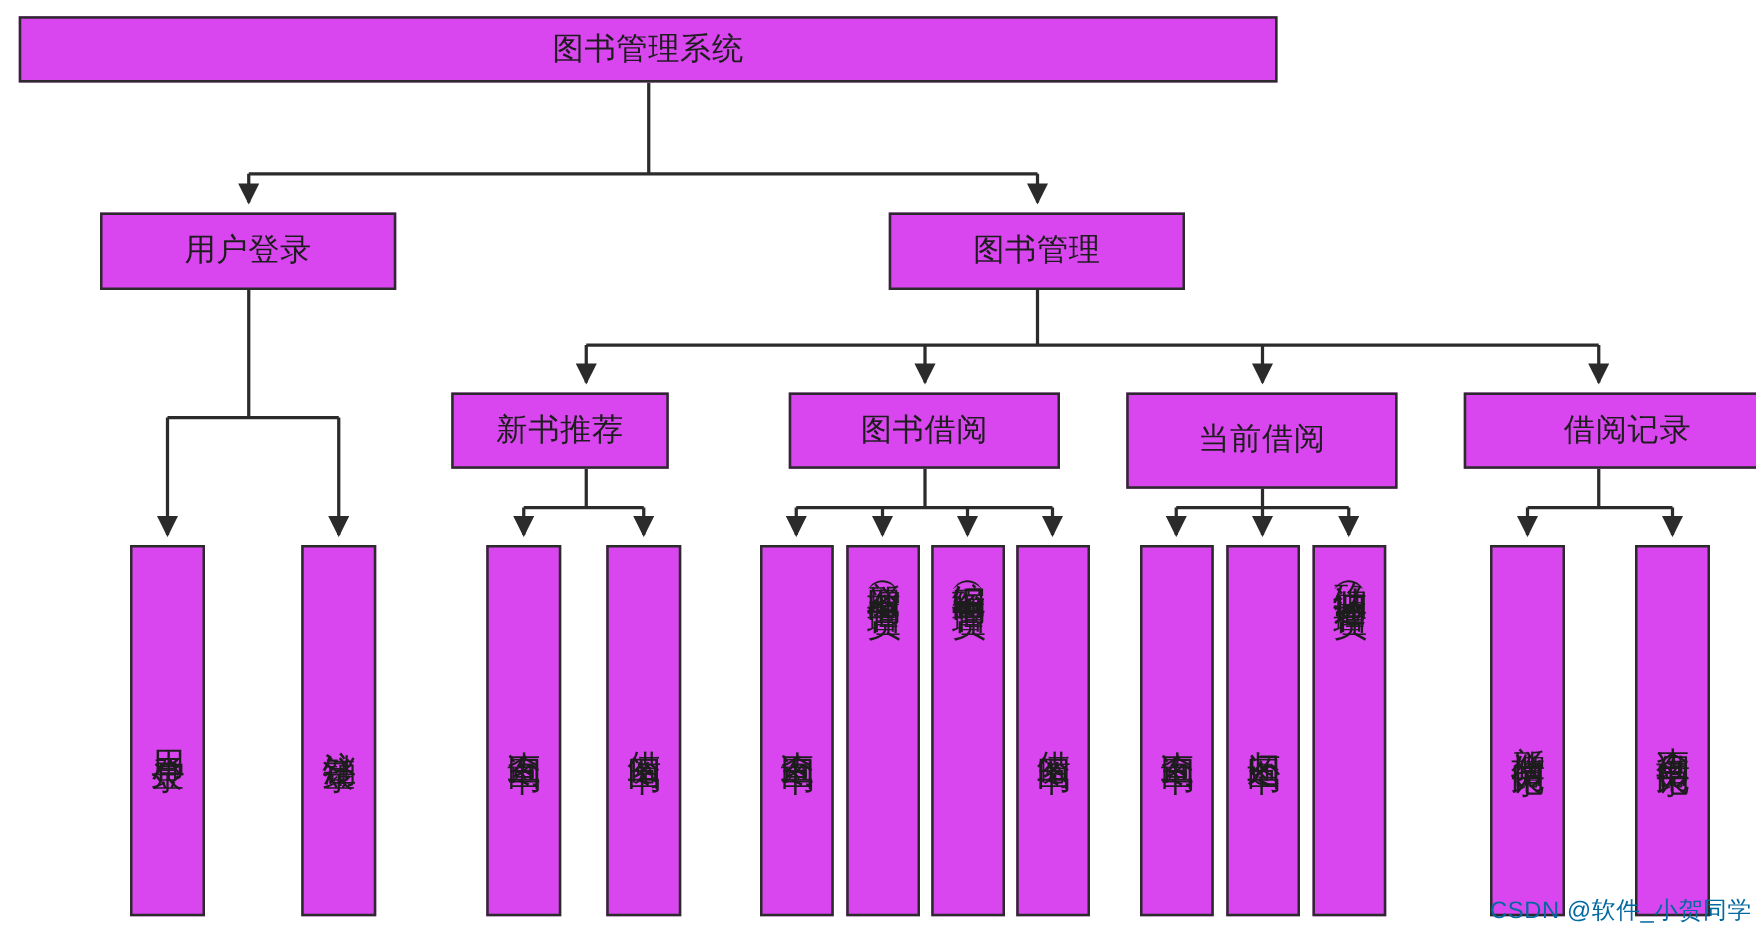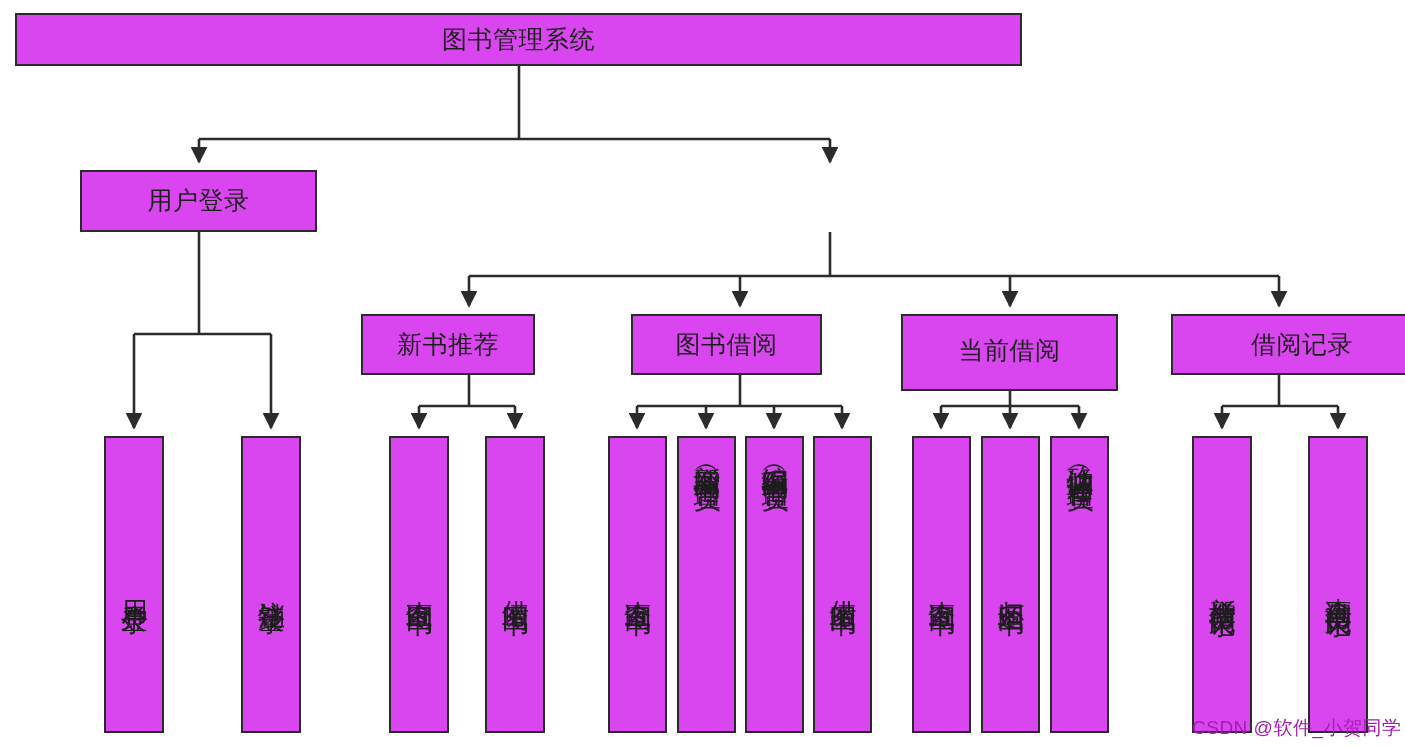--- a/index.html
+++ b/index.html
@@ -58,21 +58,21 @@
     letter-spacing:3px;
     white-space:nowrap;
   }
   
   .node.vert.tall-text{
     align-items:flex-start;
   }
   .watermark{
     position:absolute;
     font-size:19px;
-    color:#a21caf;
+    color:#0369a1;
     white-space:nowrap;
     z-index:3;
     letter-spacing:0.5px;
   }
 </style>
 </head>
 <body>
 
 <div id="canvas">
 
@@ -127,26 +127,29 @@
   </svg>
 
   <div class="node horiz root" style="left:15px; top:13px; width:1007px; height:53px;">
     <span class="label">图书管理系统</span>
   </div>
 
   <div class="node horiz" style="left:80px; top:170px; width:237px; height:62px;">
     <span class="label">用户登录</span>
   </div>
 
+  <div class="node horiz" style="left:711px; top:170px; width:237px; height:62px;">
+    <span class="label">图书管理</span>
+  </div>
 
   <div class="node horiz" style="left:361px; top:314px; width:174px; height:61px;">
     <span class="label">新书推荐</span>
   </div>
 
-  <div class="node horiz" style="left:631px; top:314px; width:191px; height:61px;">
+  <div class="node horiz" style="left:631px; top:314px; width:217px; height:61px;">
     <span class="label">图书借阅</span>
   </div>
 
   <div class="node horiz" style="left:901px; top:314px; width:217px; height:77px;font-family:Liberation Mono, monospace;">
     <span class="label">当前借阅</span>
   </div>
 
   <div class="node horiz" style="left:1171px; top:314px; width:262px; height:61px;">
     <span class="label">借阅记录</span>
   </div>

